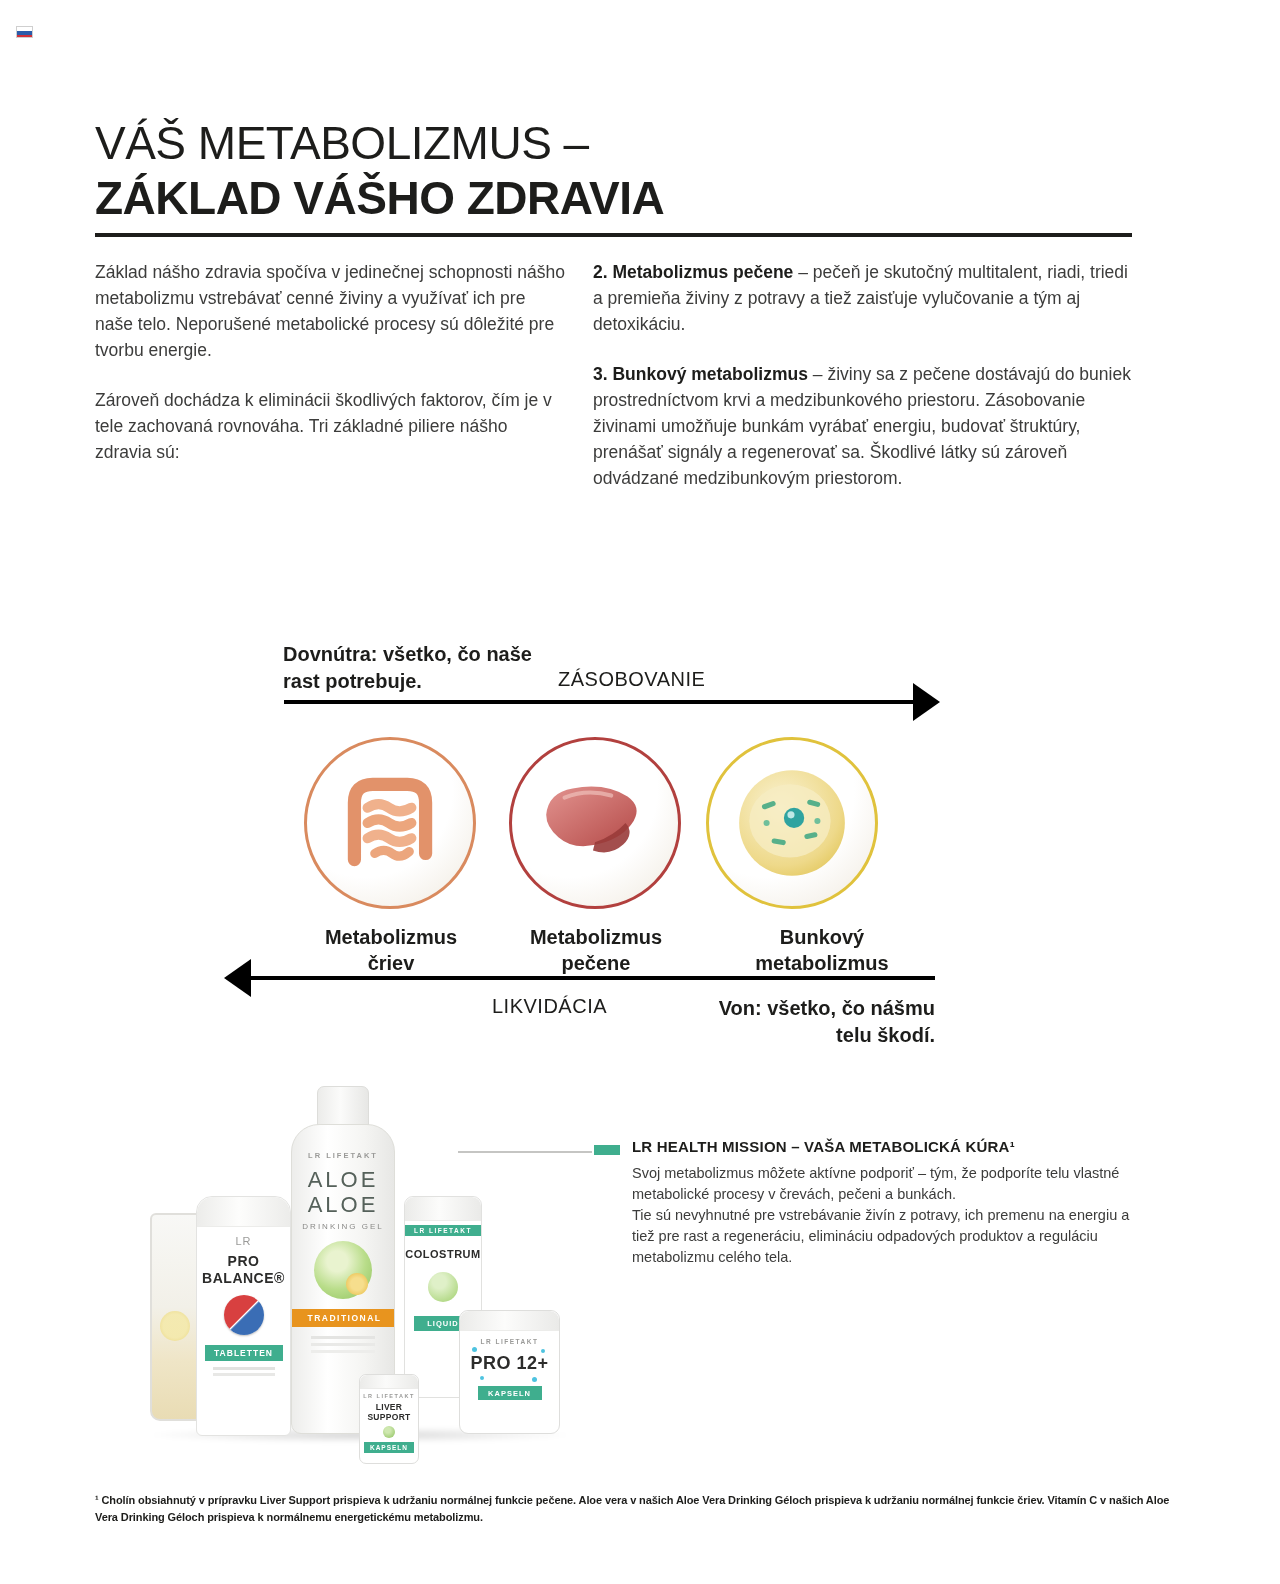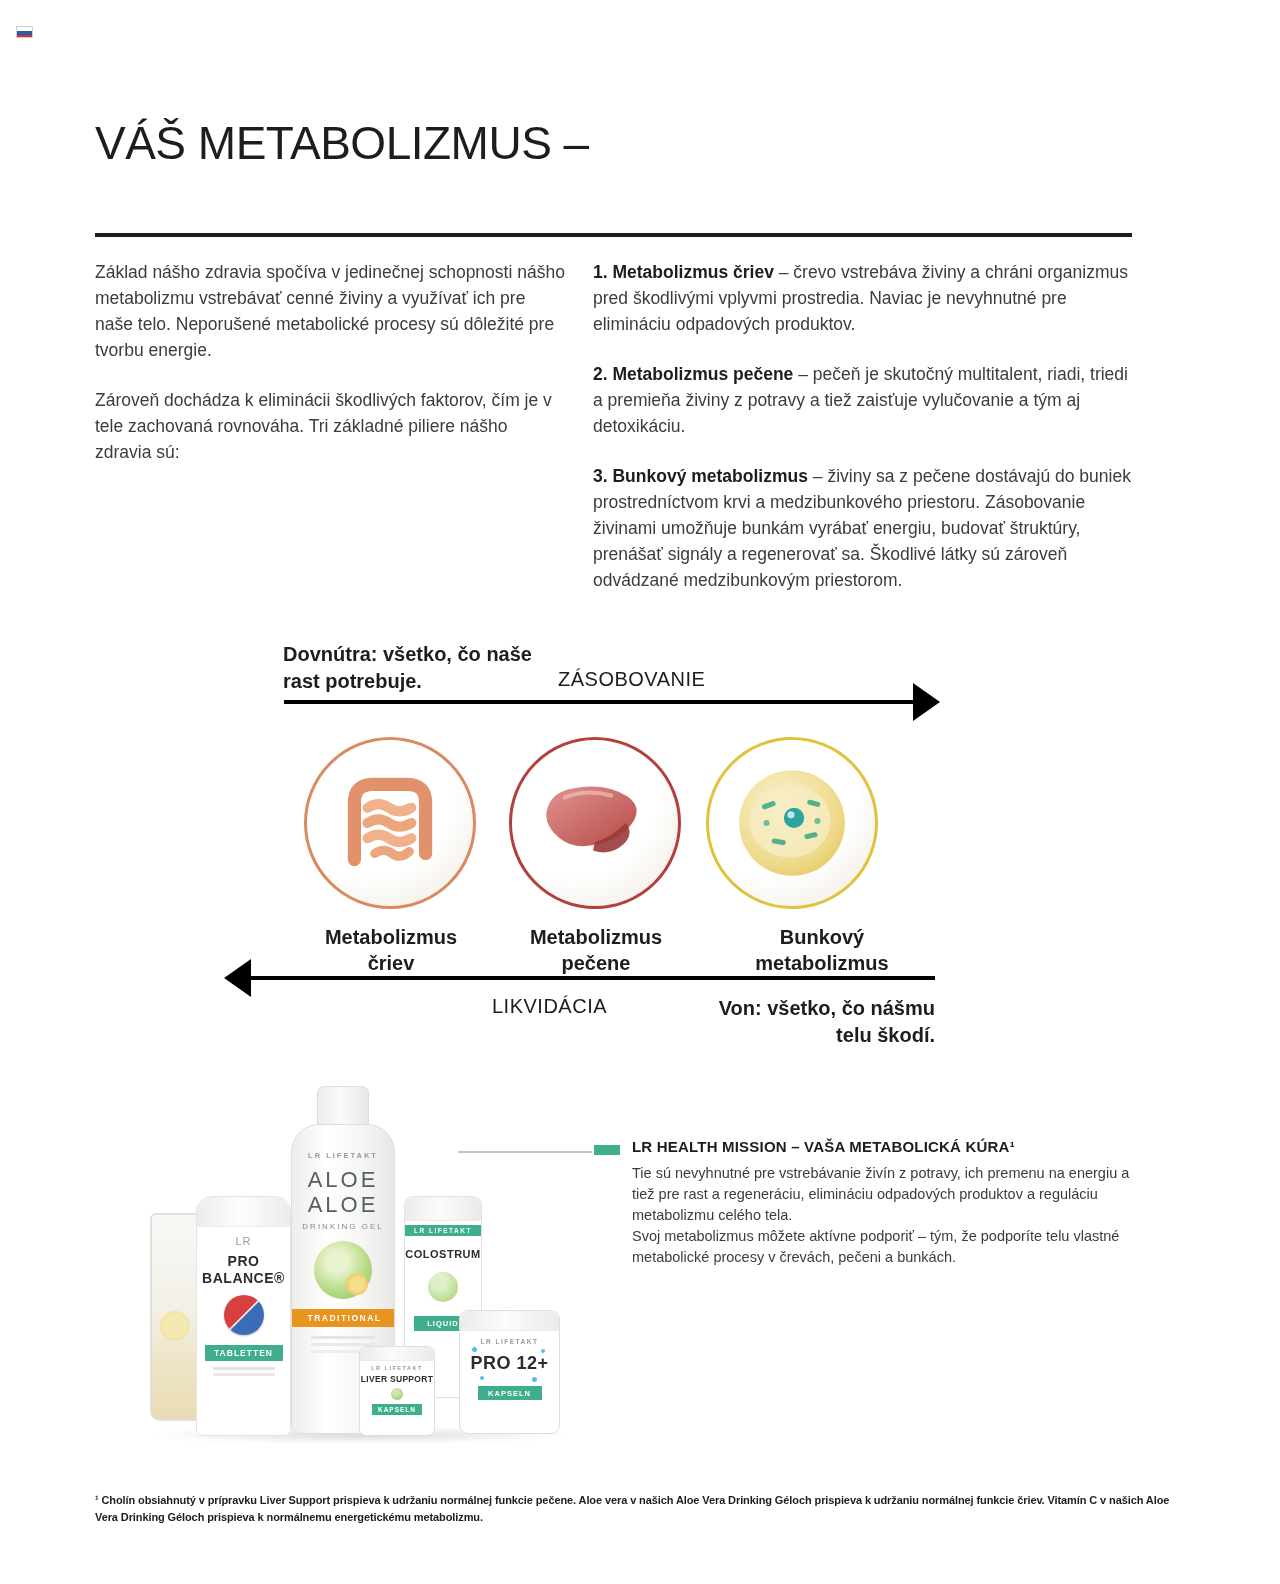--- a/index.html
+++ b/index.html
@@ -93,21 +93,21 @@
   .colostrum { left:404px; top:1196px; width:78px; height:202px; background:#ffffff; border:1px solid #e1e1df;
                border-radius:9px 9px 5px 5px; text-align:center; overflow:hidden; }
   .col-lid { height:24px; border-bottom:1px solid #ececea; background:linear-gradient(90deg,#ebebe9,#fcfcfb 45%,#eaeae8); border-radius:9px 9px 0 0; }
   .col-band { margin-top:4px; background:#3fae8e; color:#fff; font-size:6.5px; letter-spacing:1.5px; padding:2px 0; font-weight:700; }
   .col-name { margin-top:12px; font-size:11px; font-weight:700; letter-spacing:0.5px; color:#2c2c2b; }
   .col-graphic { width:30px; height:30px; margin:12px auto 0; border-radius:50%;
                  background:radial-gradient(circle at 38% 32%, #dff0c8 25%, #9fcf6a 100%); }
   .col-badge { margin:14px auto 0; width:58px; background:#3fae8e; color:#fff; font-size:7.5px; font-weight:700;
                letter-spacing:1px; padding:3px 0; }
 
-  .liver-support { left:359px; top:1346px; width:76px; height:90px; background:#ffffff; border:1px solid #dededc;
+  .liver-support { left:359px; top:1374px; width:60px; height:90px; background:#ffffff; border:1px solid #dededc;
                    border-radius:7px; text-align:center; overflow:hidden; z-index:3; }
   .ls-lid { height:14px; border-bottom:1px solid #ececea; background:linear-gradient(90deg,#ebebe9,#fbfbfa 45%,#eaeae8); border-radius:7px 7px 0 0; }
   .ls-brand { margin-top:4px; font-size:5.5px; letter-spacing:1.5px; color:#9a9a98; font-weight:700; }
   .ls-name { margin-top:3px; font-size:8.5px; font-weight:700; color:#2c2c2b; letter-spacing:0.3px; }
   .ls-dot { width:12px; height:12px; margin:4px auto 0; border-radius:50%;
             background:radial-gradient(circle at 40% 35%, #cfe8b0 25%, #8cc05b 100%); }
   .ls-badge { margin:4px auto 0; width:50px; background:#3fae8e; color:#fff; font-size:6.5px; font-weight:700;
               letter-spacing:1px; padding:2px 0; }
 
   .pro12 { left:459px; top:1310px; width:101px; height:124px; background:#ffffff; border:1px solid #dededc;
@@ -140,29 +140,29 @@
 <div class="page">
 
   <div class="flag">
     <i class="f1"></i>
       <i class="f2"></i>
       <i class="f3"></i>
   </div>
 
   <h1 class="title">
     <span class="light">VÁŠ METABOLIZMUS –</span>
+    <span class="bold">ZÁKLAD VÁŠHO ZDRAVIA</span>
   </h1>
   <div class="title-rule"></div>
 
   <div class="intro-left">
     <p>Základ nášho zdravia spočíva v jedinečnej schopnosti nášho metabolizmu vstrebávať cenné živiny a využívať ich pre naše telo. Neporušené metabolické procesy sú dôležité pre tvorbu energie.</p>
     <p>Zároveň dochádza k eliminácii škodlivých faktorov, čím je v tele zachovaná rovnováha. Tri základné piliere nášho zdravia sú:</p>
   </div>
   <div class="intro-right">
-    <p><b>1. Metabolizmus čriev</b><span> – črevo vstrebáva živiny a chráni organizmus pred škodlivými vplyvmi prostredia. Naviac je nevyhnutné pre elimináciu odpadových produktov.</span></p>
     <p><b>2. Metabolizmus pečene</b><span> – pečeň je skutočný multitalent, riadi, triedi a premieňa živiny z potravy a tiež zaisťuje vylučovanie a tým aj detoxikáciu.</span></p>
     <p><b>3. Bunkový metabolizmus</b><span> – živiny sa z pečene dostávajú do buniek prostredníctvom krvi a medzibunkového priestoru. Zásobovanie živinami umožňuje bunkám vyrábať energiu, budovať štruktúry, prenášať signály a regenerovať sa. Škodlivé látky sú zároveň odvádzané medzibunkovým priestorom.</span></p>
   </div>
 
   <div class="diag-in-label">Dovnútra: všetko, čo naše rast potrebuje.</div>
   <div class="diag-supply">ZÁSOBOVANIE</div>
   <div class="diag-line-top"></div>
   <div class="diag-head-right"></div>
 
   <div class="node-circle nc1">
@@ -285,19 +285,19 @@
       <span>PRO 12+</span>
       <span class="p12-dots"><i class="d1"></i><i class="d2"></i><i class="d3"></i><i class="d4"></i></span>
     </div>
     <div class="p12-badge">KAPSELN</div>
   </div>
 
   <div class="mission-connector"></div>
   <div class="mission-dash"></div>
   <div class="mission-heading">LR HEALTH MISSION – VAŠA METABOLICKÁ KÚRA¹</div>
   <div class="mission-body">
+    <p>Svoj metabolizmus môžete aktívne podporiť – tým, že podporíte telu vlastné metabolické procesy v črevách, pečeni a bunkách.</p>
     <p>Tie sú nevyhnutné pre vstrebávanie živín z potravy, ich premenu na energiu a tiež pre rast a regeneráciu, elimináciu odpadových produktov a reguláciu metabolizmu celého tela.</p>
-    <p>Svoj metabolizmus môžete aktívne podporiť – tým, že podporíte telu vlastné metabolické procesy v črevách, pečeni a bunkách.</p>
   </div>
 
   <div class="footnote">¹ Cholín obsiahnutý v prípravku Liver Support prispieva k udržaniu normálnej funkcie pečene. Aloe vera v našich Aloe Vera Drinking Géloch prispieva k udržaniu normálnej funkcie čriev. Vitamín C v našich Aloe Vera Drinking Géloch prispieva k normálnemu energetickému metabolizmu.</div>
 
 </div>
 
 </body></html>

